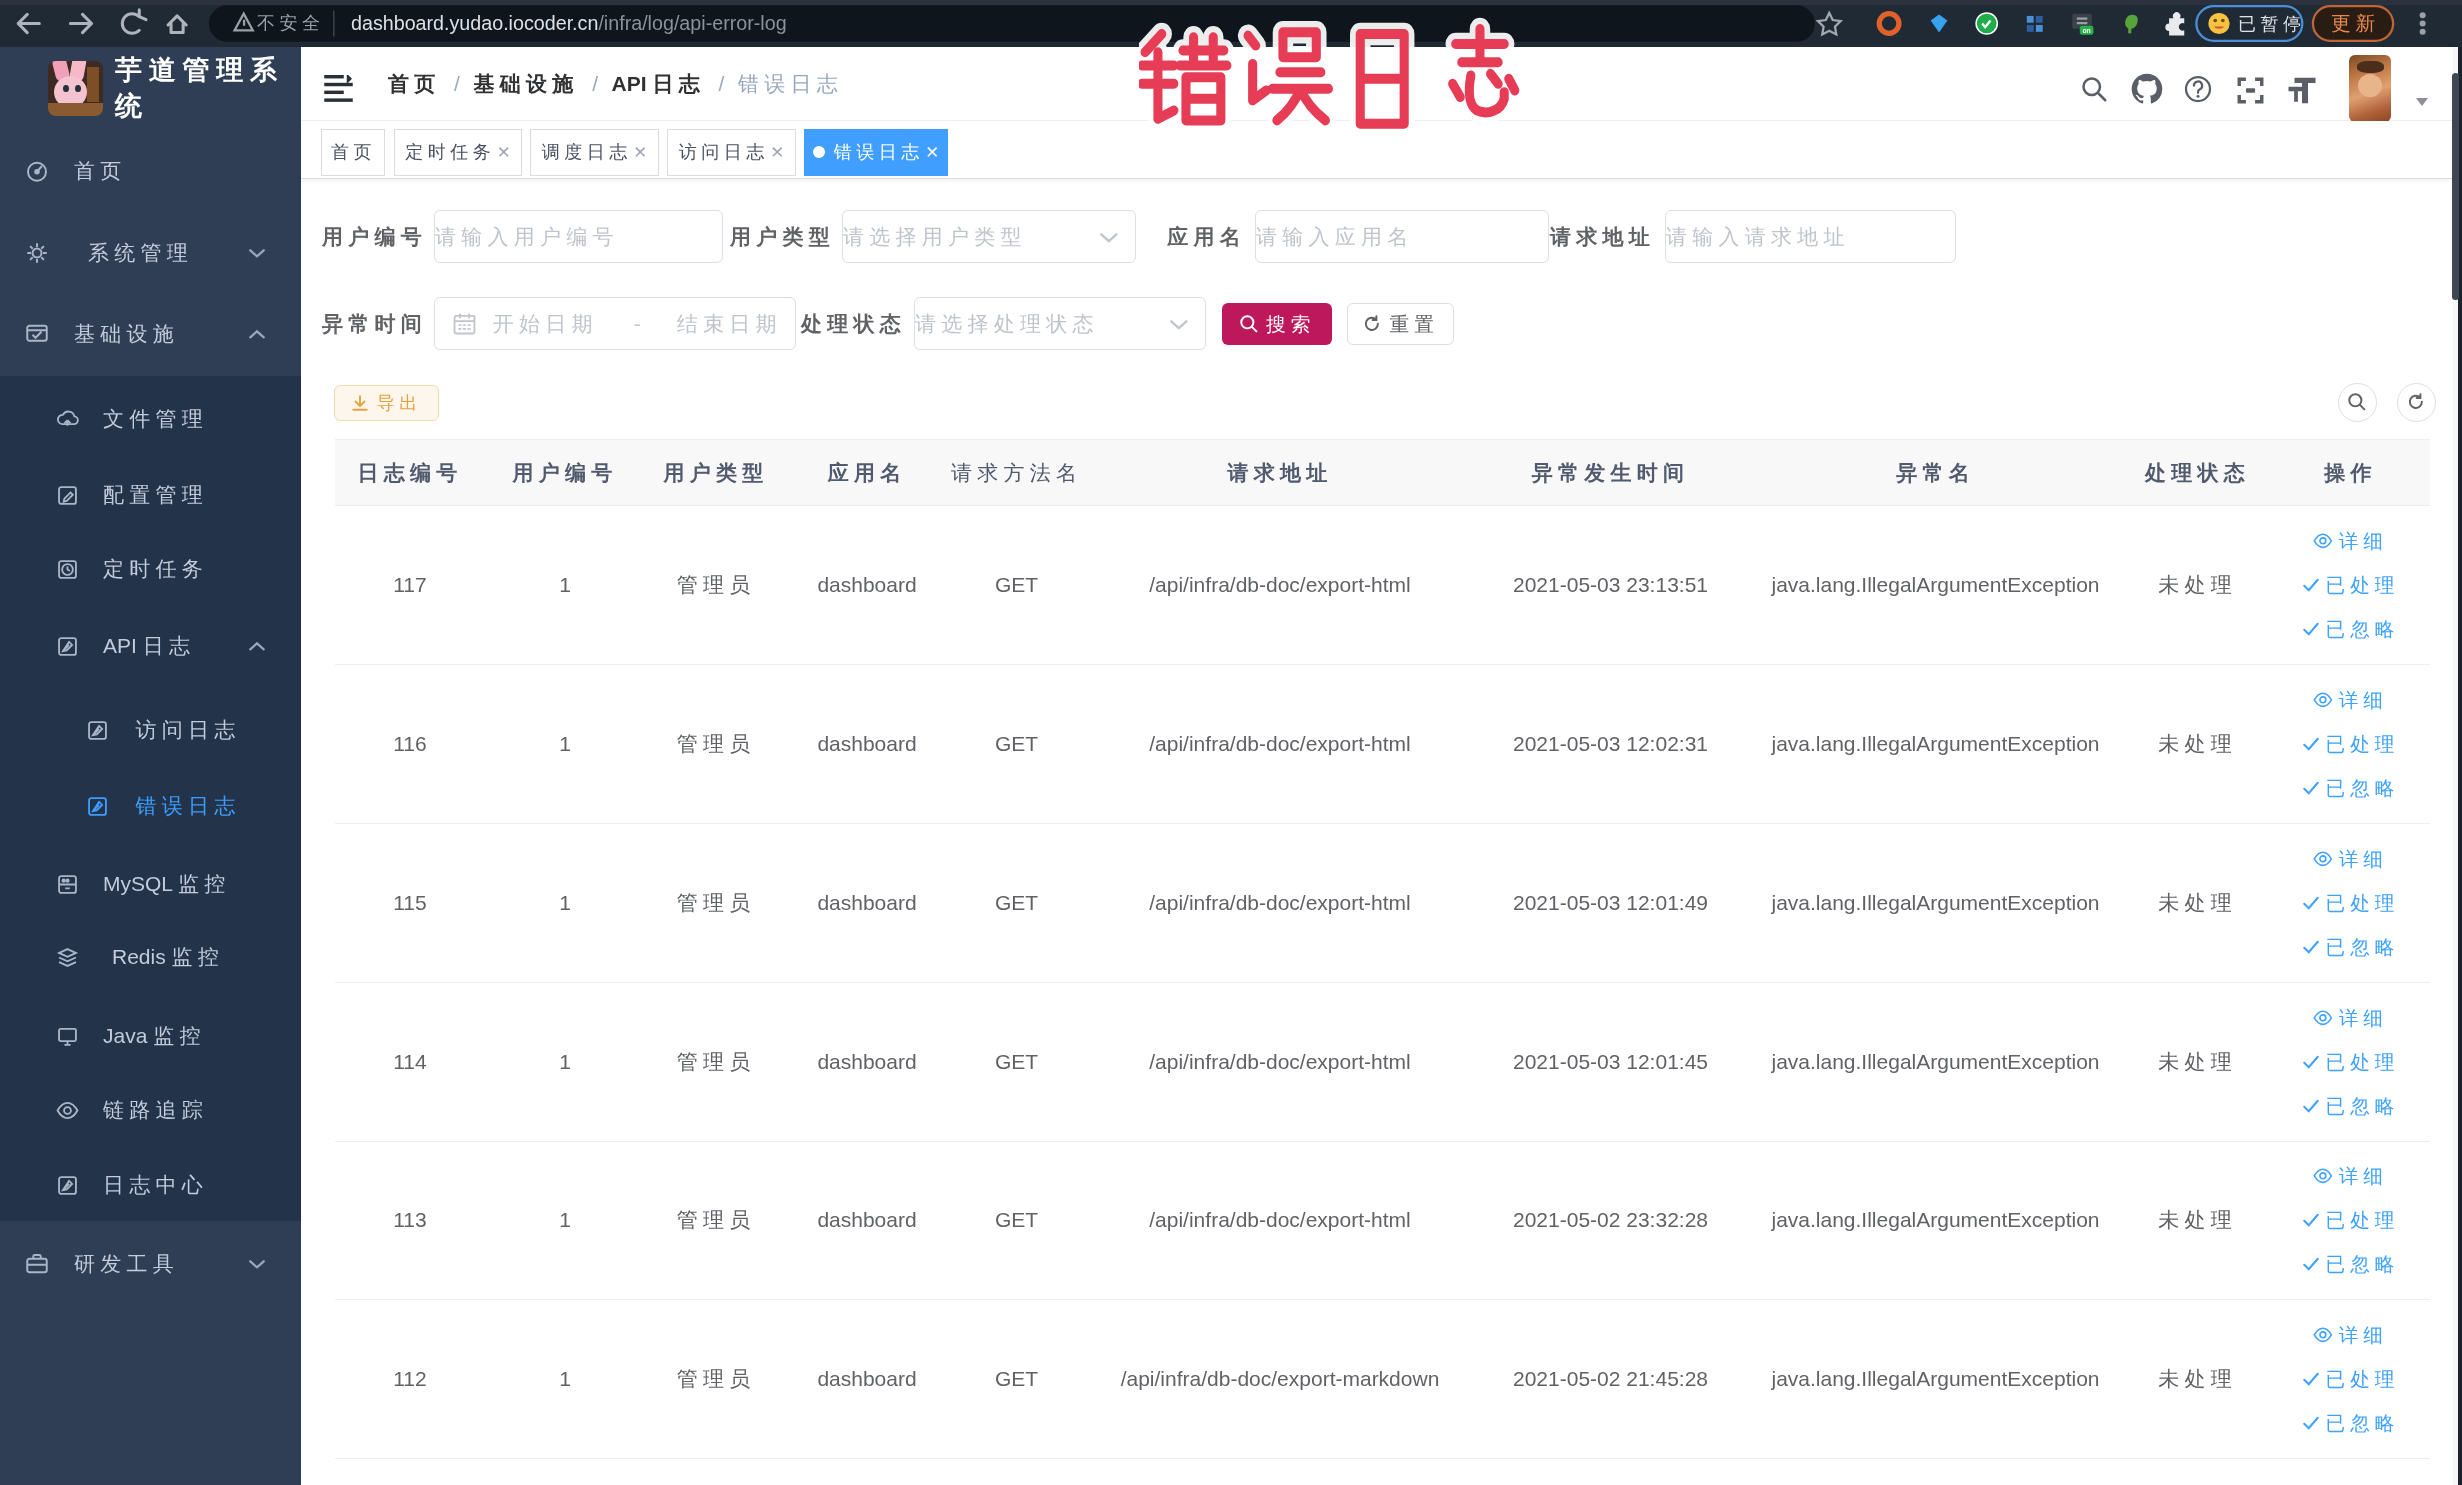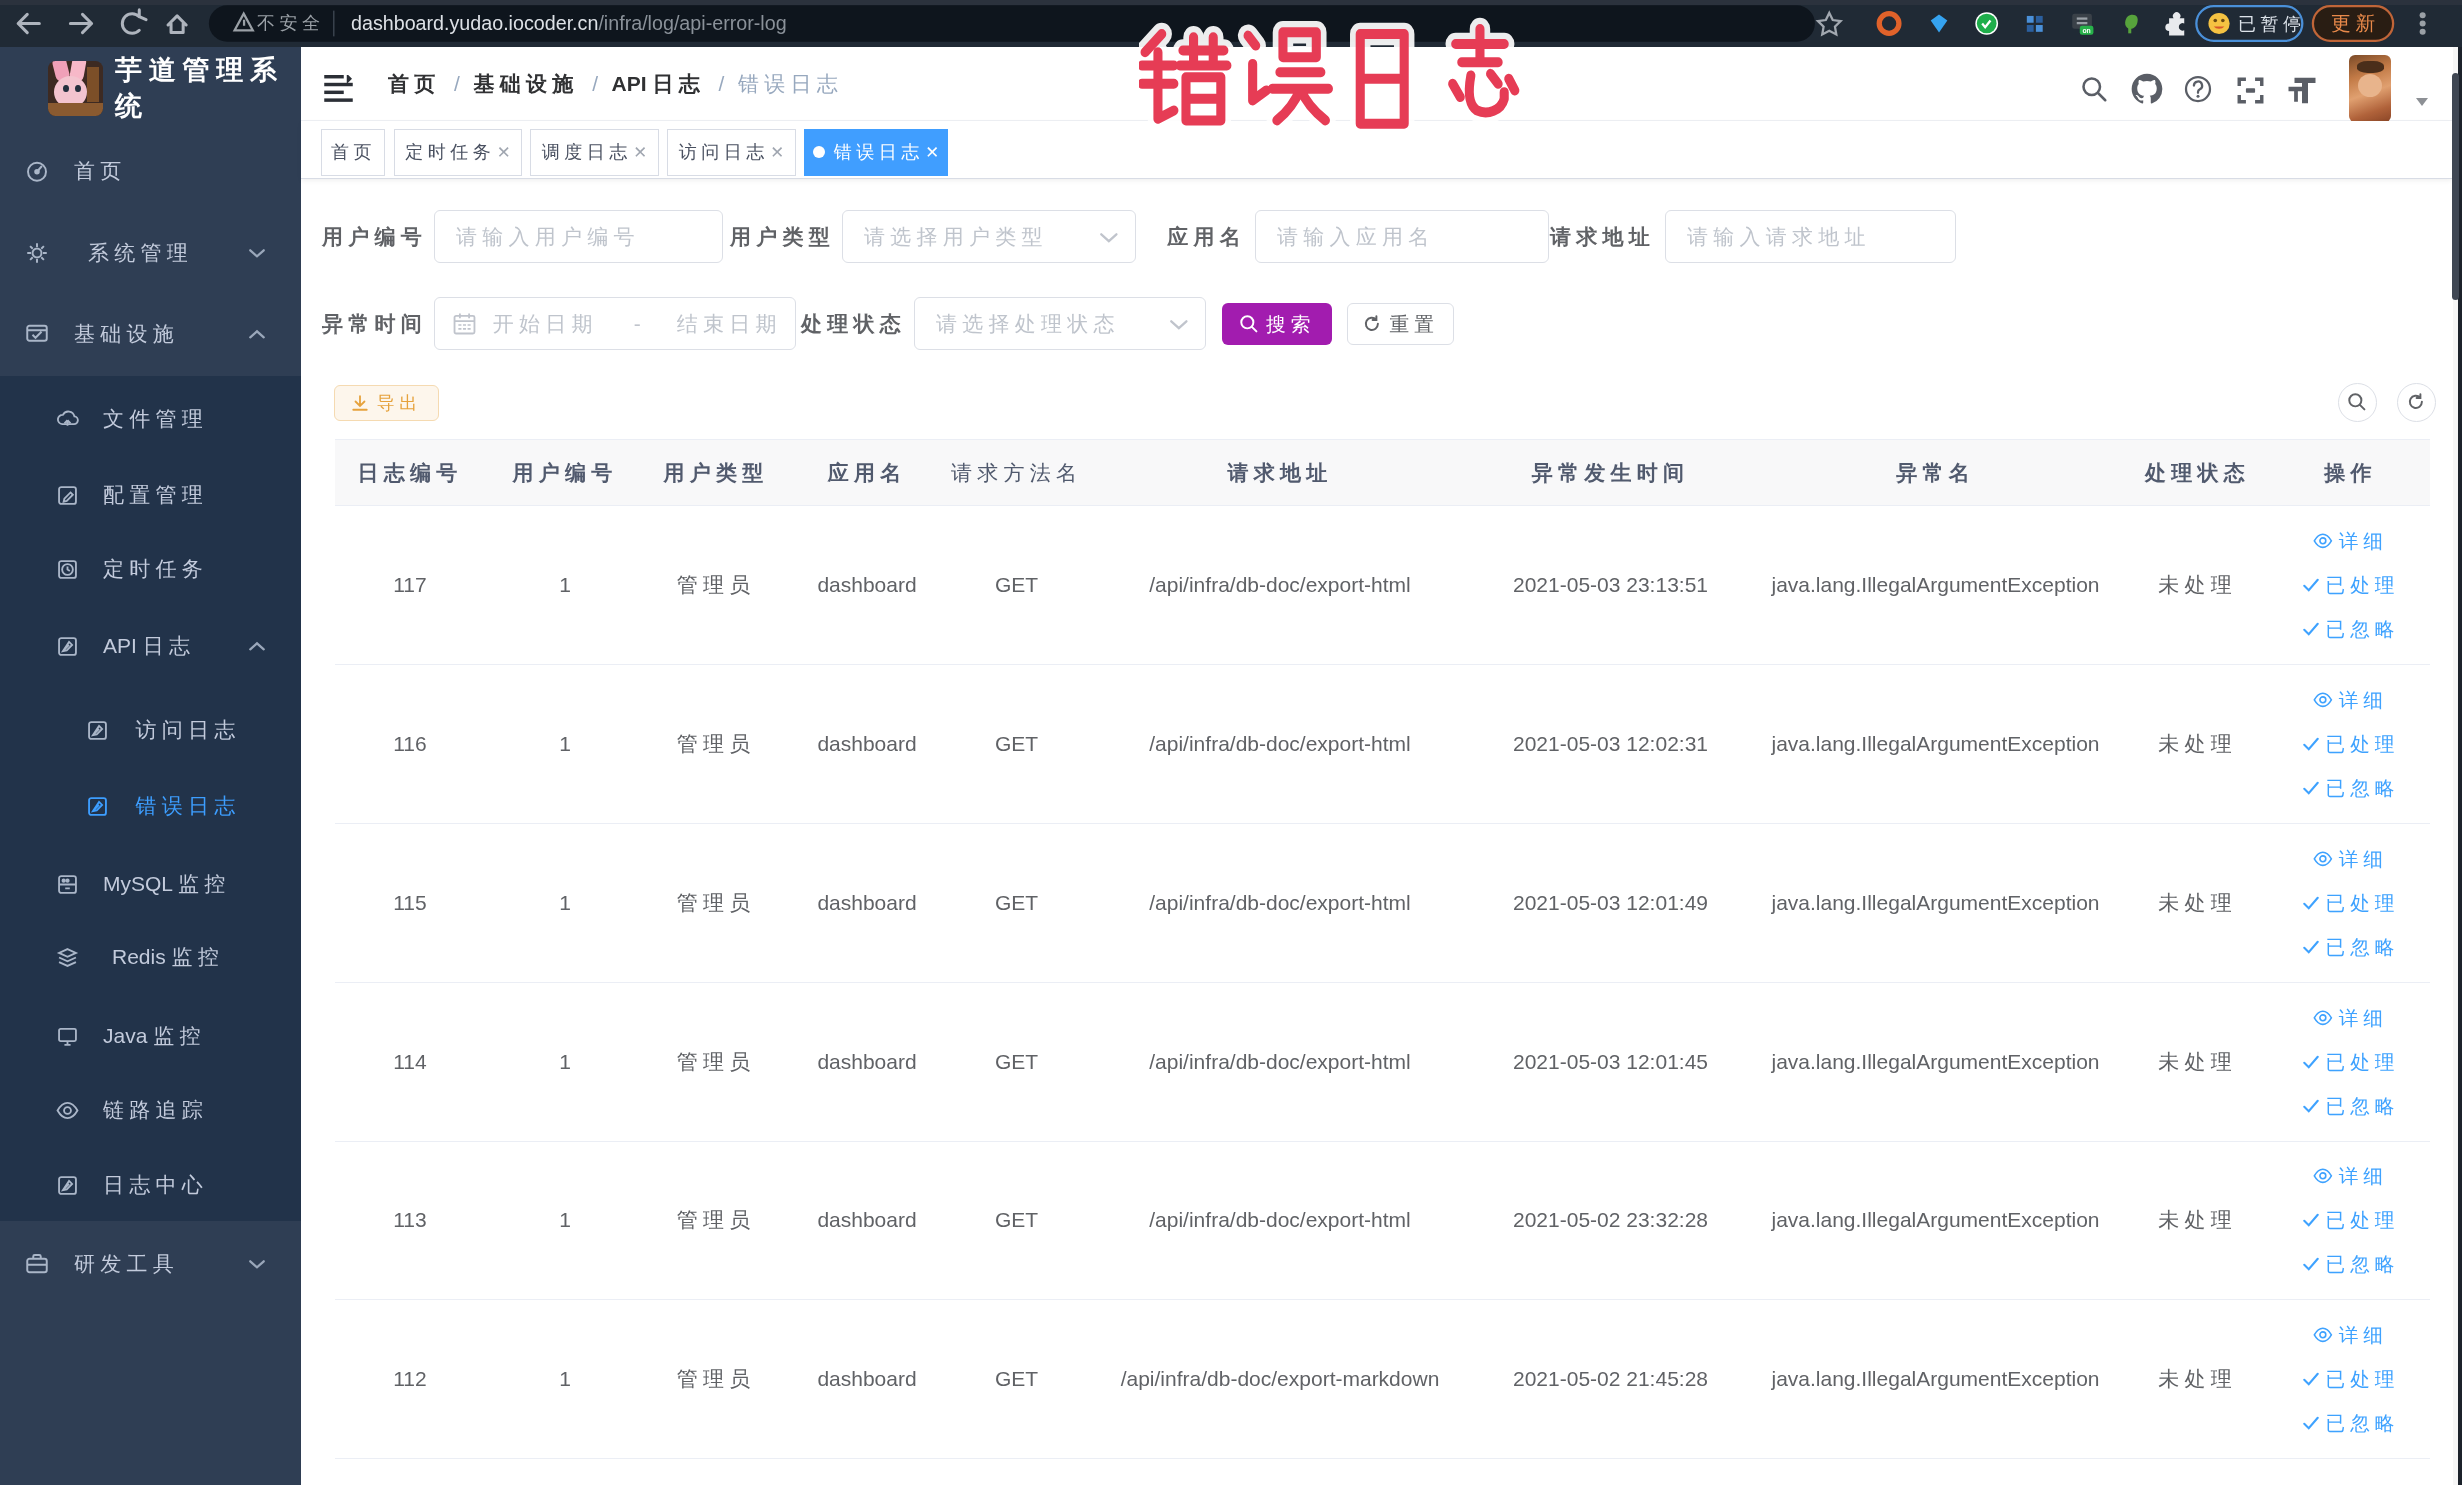--- a/index.html
+++ b/index.html
@@ -5,21 +5,21 @@
   * { margin:0; padding:0; box-sizing:border-box; }
   html,body { width:2462px; height:1486px; overflow:hidden; background:#fff;
     font-family:"Liberation Sans", sans-serif; }
   .abs { position:absolute; }
   .cn { letter-spacing:.25em; }
   .flex { display:flex; align-items:center; }
   .lbl { position:absolute; height:53px; display:flex; align-items:center;
     justify-content:flex-end; font-weight:700; color:#606266; font-size:21px; }
   .inp { position:absolute; height:53px; border:1.5px solid #dcdfe6; border-radius:6px;
     background:#fff; color:#bfc4cc; font-size:21px; display:flex; align-items:center;
-    padding-left:21px; }
+    }
   .mitem { position:absolute; left:0; width:301px; height:76px; display:flex;
     align-items:center; color:#c3cbdc; font-size:21px; }
   .tr { position:absolute; left:335px; width:2095px; display:flex; align-items:center; }
   .td { text-align:center; font-size:21px; color:#606266; flex:none; }
   .link { color:#3ea2ff; font-size:19.7px; height:44px; display:flex; align-items:center;
     justify-content:center; }
 </style>
 </head>
 <body>
 
@@ -347,21 +347,21 @@
   </div>
   <div class="lbl" style="left:795px;top:297px;width:111px;">
       <span class="cn">处理状态</span>
     </div>
   <div class="inp" style="left:914px;top:297px;width:292px;">
       <span class="cn">请选择处理状态</span>
     <svg class="abs" style="right:16.7px;top:21px" width="19.7" height="11.4" viewBox="0 0 26 15" fill="none" stroke="#c0c4cc" stroke-width="3" stroke-linecap="round">
         <path d="M3,3 L13,12 L23,3"></path>
       </svg>
   </div>
-  <div class="abs flex" style="left:1222px;top:303px;width:110px;height:42px;background:#a21caf;border-radius:6px;color:#fff;font-size:19.7px;justify-content:center">
+  <div class="abs flex" style="left:1222px;top:303px;width:110px;height:42px;background:#be185d;border-radius:6px;color:#fff;font-size:19.7px;justify-content:center">
     <svg style="margin-right:7.6px" width="19.7" height="19.7" viewBox="0 0 26 26" fill="none" stroke="#fff" stroke-width="2.6" stroke-linecap="round">
         <circle cx="11" cy="11" r="8"></circle>
         <path d="M17,17 L23,23"></path>
       </svg>
       <span class="cn">搜索</span>
   </div>
   <div class="abs flex" style="left:1347px;top:303px;width:107px;height:42px;background:#fff;border:1.5px solid #dcdfe6;border-radius:6px;color:#606266;font-size:19.7px;justify-content:center">
     <svg style="margin-right:7.6px" width="19.7" height="19.7" viewBox="0 0 26 26" fill="none" stroke="#606266" stroke-width="2.6" stroke-linecap="round">
         <path d="M21,13 a8,8 0 1 1 -2.3,-5.6 M19,3 v5 h-5"></path>
       </svg>

